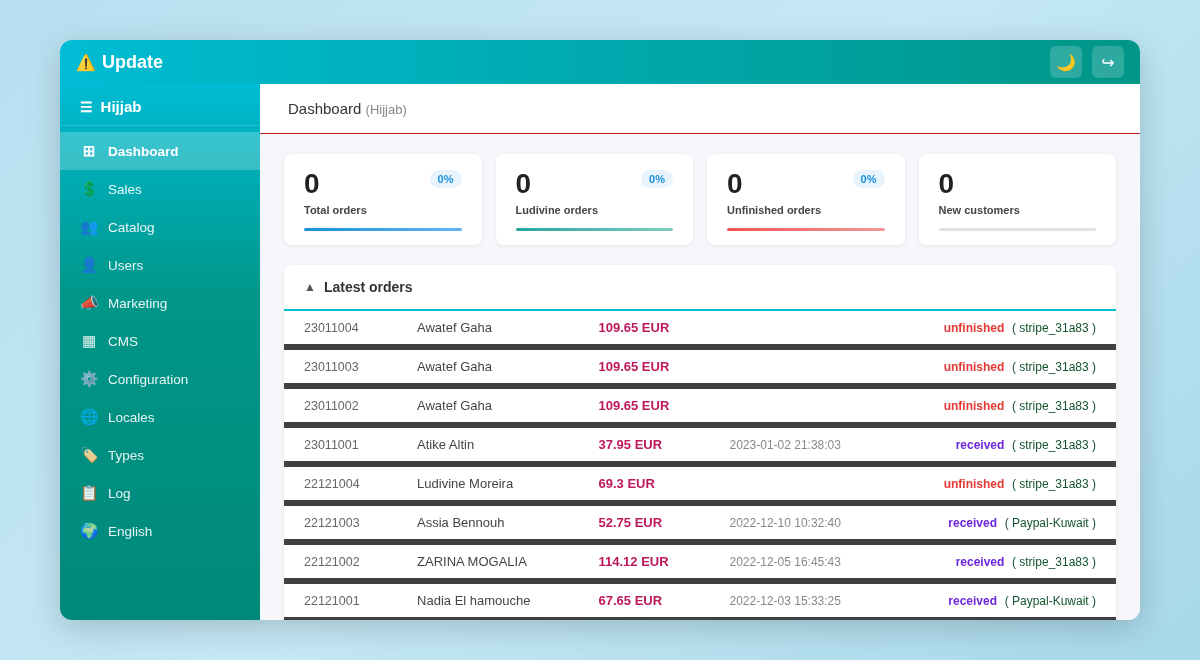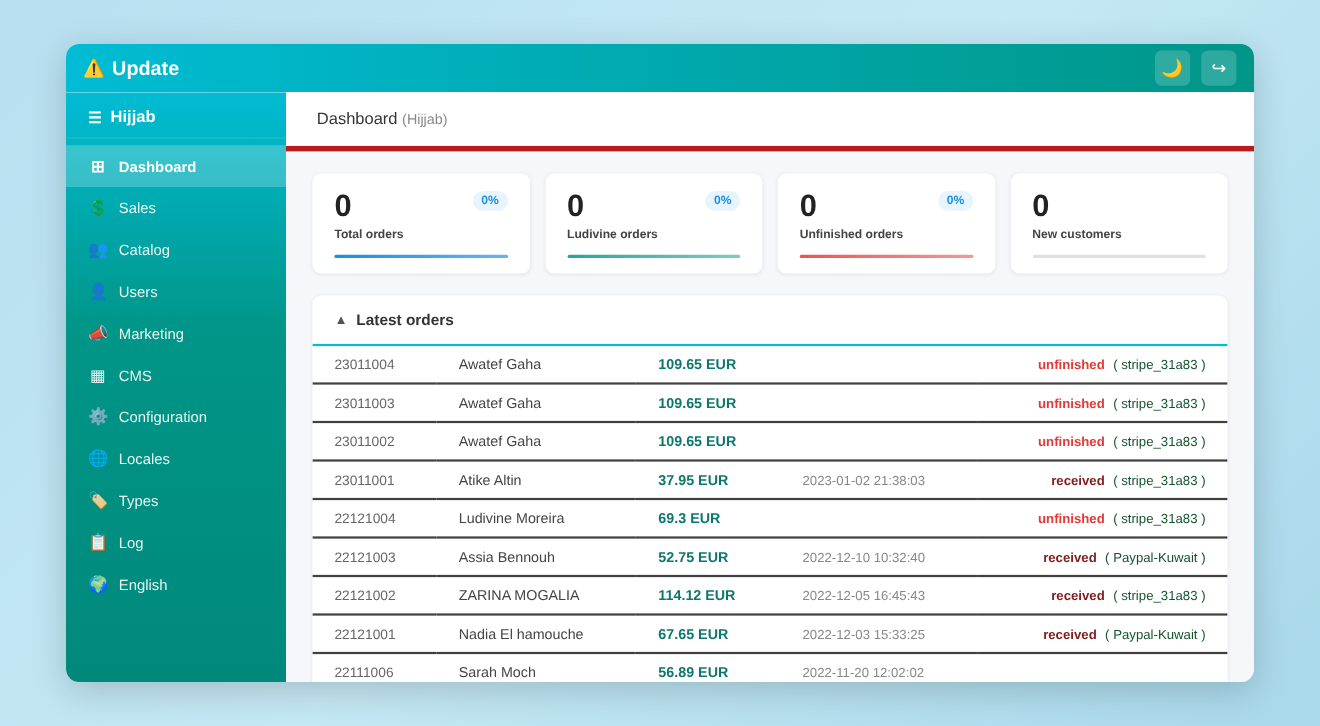--- a/index.html
+++ b/index.html
@@ -104,21 +104,21 @@
     .nav-item .nav-icon { font-size: 15px; width: 18px; text-align: center; }
     .content {
       flex: 1;
       overflow-y: auto;
       background: #f5f7fa;
       padding: 0;
     }
     .page-header {
       background: #fff;
       padding: 16px 28px;
-      border-bottom: 5px solid #b91c1c;
+      border-bottom: 1px solid #b91c1c;
       font-size: 15px;
       color: #333;
       font-weight: 500;
     }
     .page-header .sub { color: #888; font-size: 13px; }
     .stats-row {
       display: flex;
       gap: 0;
       padding: 20px 24px;
       gap: 14px;
@@ -184,38 +184,38 @@
       color: #333;
       border-bottom: 2px solid #00bcd4;
     }
     .section-header .chevron { font-size: 12px; color: #555; }
     .orders-table {
       width: 100%;
       border-collapse: collapse;
       font-size: 13px;
     }
     .orders-table tr {
-      border-bottom: 2px solid #404040;
+      border-bottom: 6px solid #404040;
     }
     .orders-table tr:last-child { border-bottom: none; }
     .orders-table td {
       padding: 9px 20px;
       color: #444;
       white-space: nowrap;
     }
     .orders-table td.order-id { color: #666; font-size: 12.5px; }
-    .orders-table td.amount { font-weight: 700; color: #0f766e; }
+    .orders-table td.amount { font-weight: 700; color: #be185d; }
     .orders-table td.datetime { color: #888; font-size: 12px; }
     .status-badge {
       display: inline-block;
       font-weight: 600;
       font-size: 12px;
     }
     .status-unfinished { color: #e53935; }
-    .status-received { color: #7f1d1d; }
+    .status-received { color: #6d28d9; }
     .payment-badge {
       color: #14532d;
       font-size: 12px;
       margin-left: 4px;
     }
   </style>
 </head>
 <body>
 
 <div class="window">

